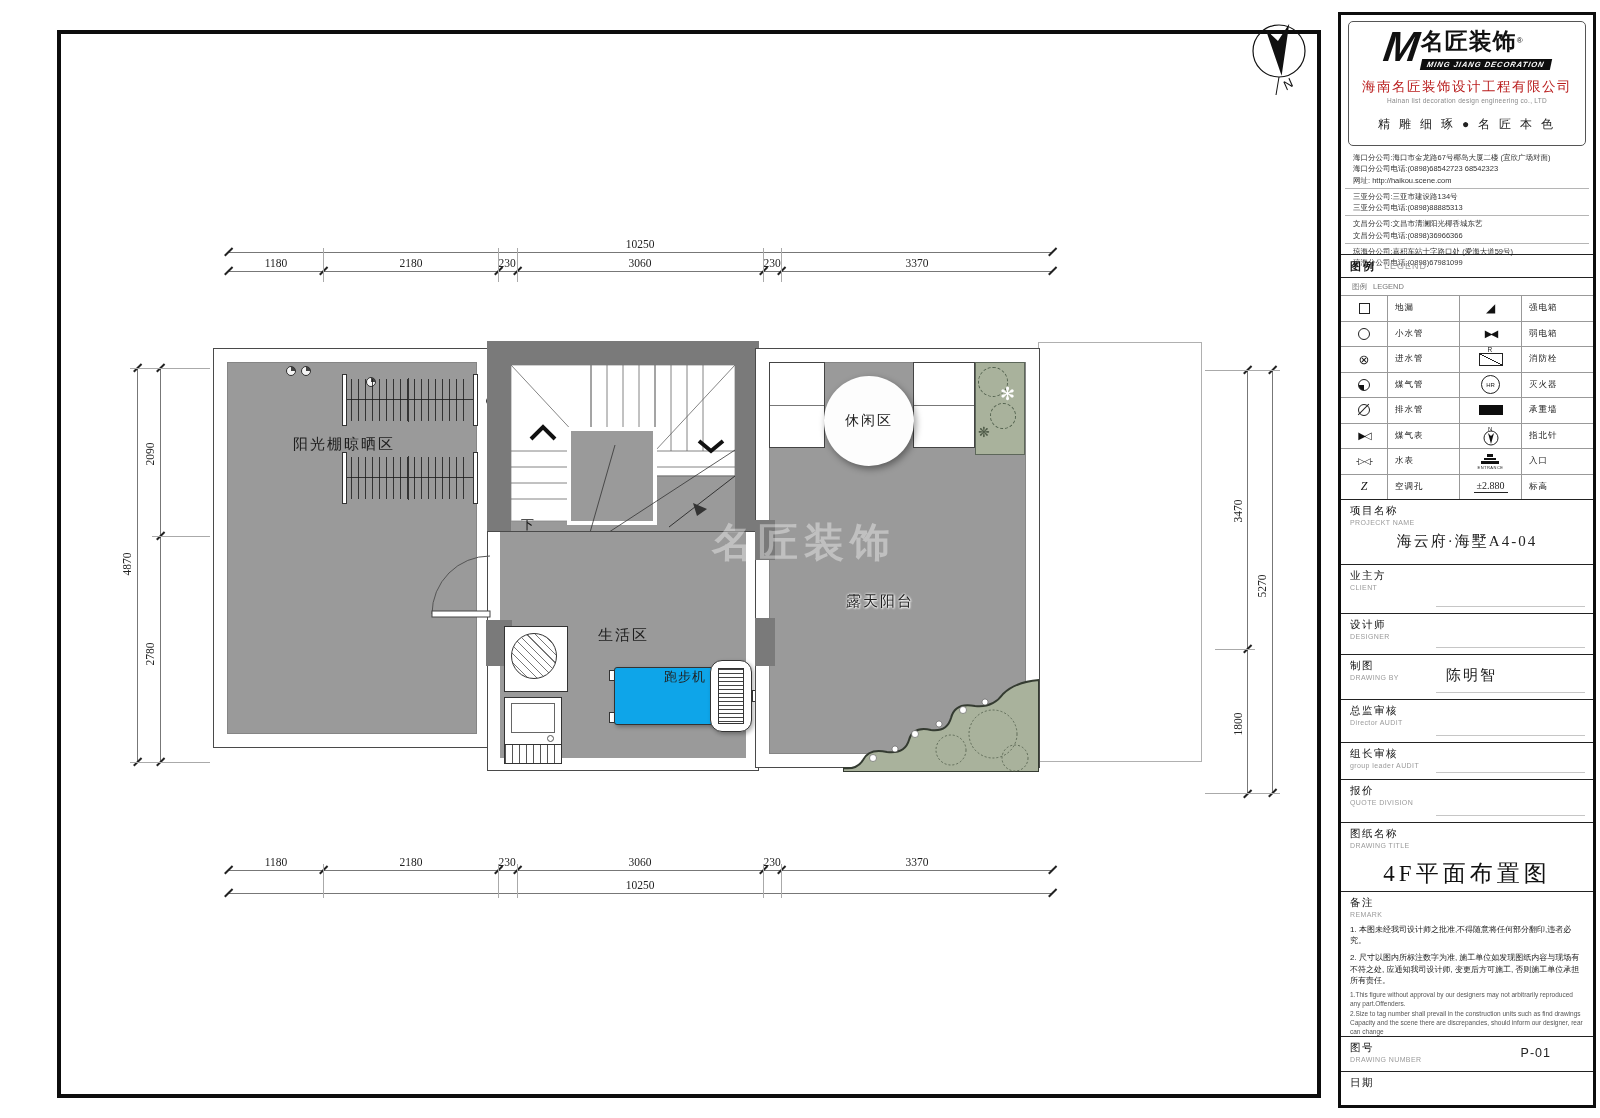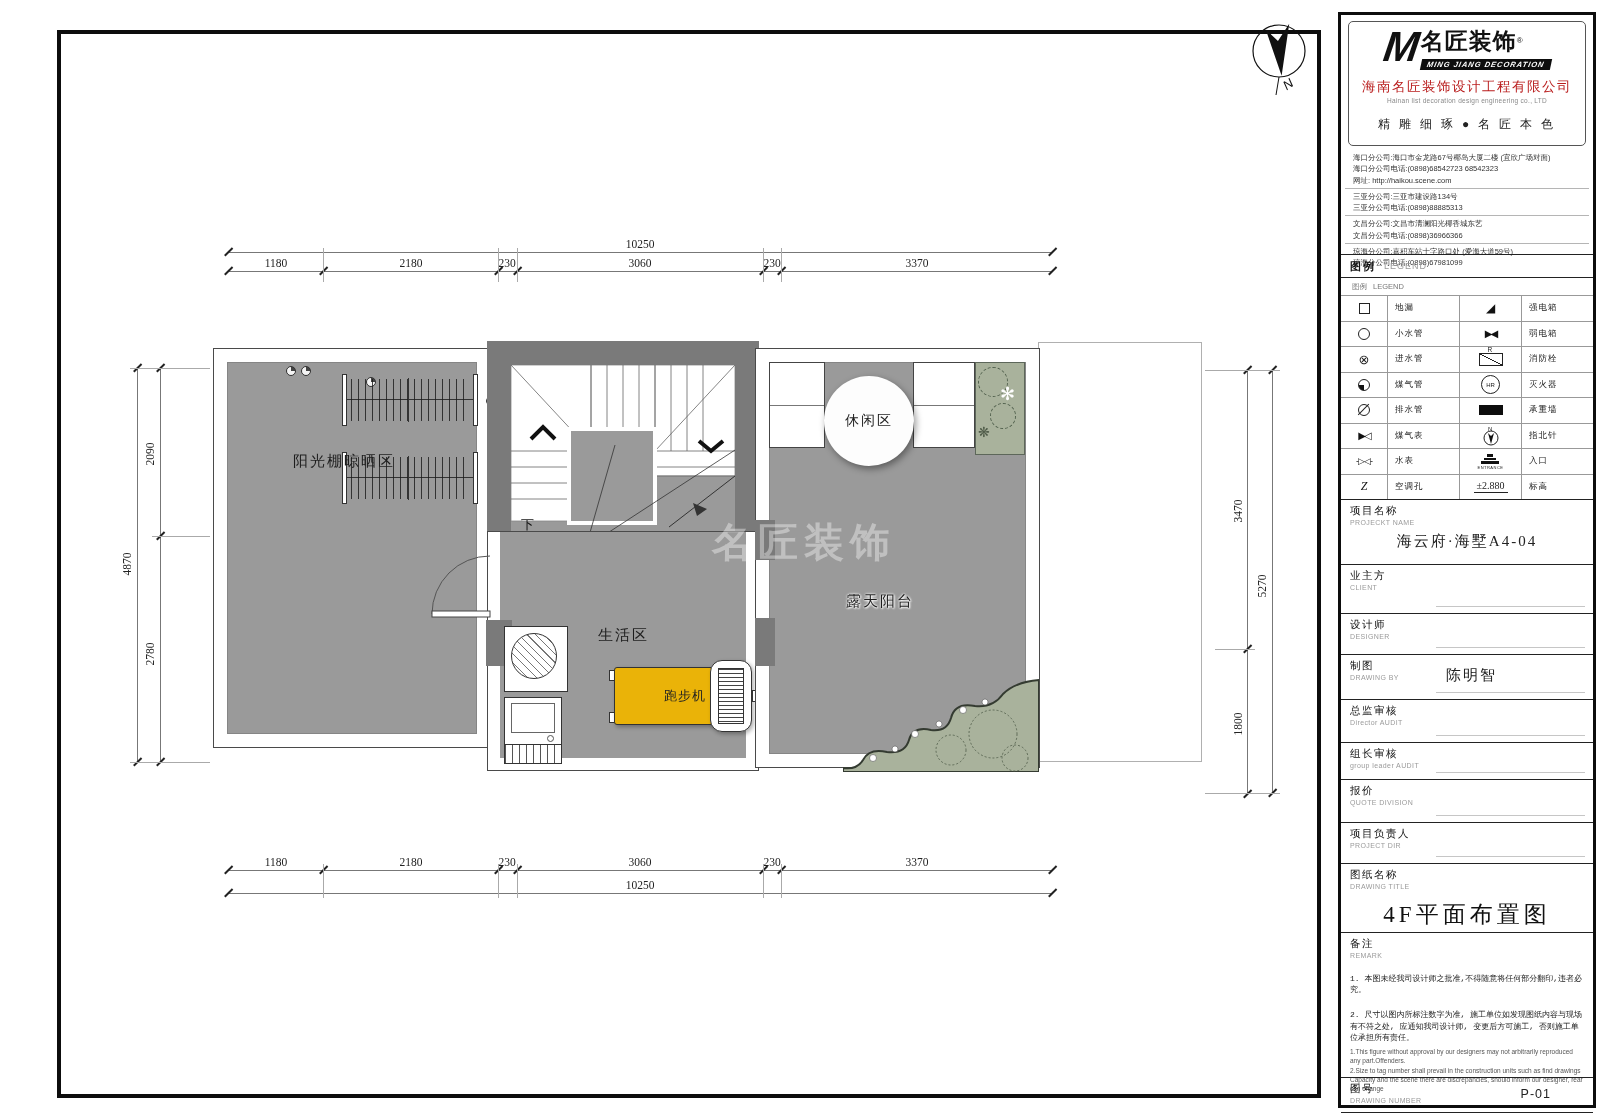--- a/index.html
+++ b/index.html
@@ -34,22 +34,22 @@
   .plantbox{background:#a9b29c;border:1px solid #5d675a;}
   .dashcirc{border:1px dashed #51604d;border-radius:50%;}
   
   .counter{background:#fff;border:1px solid #333;}
   .sink{border:1.5px solid #333;border-radius:50%;
         background:repeating-linear-gradient(45deg,#fff 0 5px,#777 5px 6px);}
   .washer{background:#fff;border:1px solid #333;}
   .washer-in{border:1px solid #666;}
   .hatch-v{background:repeating-linear-gradient(90deg,#555 0 1px,#fff 1px 7px);border:1px solid #333;}
   .hatch-h{background:repeating-linear-gradient(180deg,#444 0 1px,#fff 1px 4px);border:1px solid #333;}
-  .tm-body{background:#eab308;border:1.5px solid #333;border-radius:3px;box-shadow:2px 2px 4px rgba(0,0,0,.3);
-        display:flex;align-items:center;justify-content:center;padding-left:24px;}
+  .tm-body{background:#0ea5e9;border:1.5px solid #333;border-radius:3px;box-shadow:2px 2px 4px rgba(0,0,0,.3);
+        display:flex;justify-content:center;padding-left:24px;}
   .tm-label{font-family:"DejaVu Serif",serif;font-size:13px;letter-spacing:1px;color:#222;}
   .tm-cap{background:#fff;border:1.5px solid #333;border-radius:12px;box-shadow:2px 2px 4px rgba(0,0,0,.3);}
   
   .tb{left:1338px;top:12px;width:258px;height:1096px;border:3px solid #0d0d0d;background:#fff;
       display:flex;flex-direction:column;}
   .logo-box{margin:6px 7px 4px;border:1px solid #555;border-radius:5px;height:116px;padding-top:7px;text-align:center;flex:none;}
   .logo-row{display:flex;justify-content:center;align-items:flex-start;gap:2px;}
   .logo-m{font-size:42px;font-weight:bold;font-style:italic;line-height:36px;transform:skewX(-8deg);}
   .logo-right{text-align:left;}
   .logo-cn{font-size:23px;font-weight:bold;letter-spacing:1px;line-height:24px;}
@@ -89,21 +89,21 @@
   .sym-ent em{font-style:normal;font-size:4px;letter-spacing:.5px;margin-top:1px;color:#222;}
   .sym-elev{font-family:"Liberation Serif",serif;font-size:10px;border-bottom:1px solid #222;padding:0 3px 1px;}
   .f-row{border-top:1px solid #222;padding:4px 9px 2px;position:relative;flex:none;}
   .f-cn{font-size:10.5px;letter-spacing:1.5px;color:#111;}
   .f-en{font-size:7px;color:#9a9a9a;letter-spacing:.4px;margin-top:1px;}
   .f-center{font-family:"Liberation Serif",serif;font-size:15px;letter-spacing:2px;text-align:center;margin-top:6px;color:#222;}
   .f-title{font-family:"Liberation Serif",serif;font-size:23px;letter-spacing:4px;text-align:center;margin-top:9px;color:#111;}
   .f-inline{position:absolute;left:105px;top:11px;font-family:"Liberation Serif",serif;font-size:15px;letter-spacing:2px;color:#222;}
   .f-right{position:absolute;right:42px;top:9px;font-size:12.5px;color:#222;letter-spacing:1px;}
   .rule{position:absolute;left:95px;right:8px;bottom:6px;border-bottom:1px solid #c6c6c6;}
-  .rk-cn{font-size:8px;font-family:Liberation Mono, monospace;line-height:1.4;color:#222;margin:14px 0 0;}
+  .rk-cn{font-size:8px;font-family:Liberation Sans, sans-serif;line-height:1.4;color:#222;margin:6px 0 0;}
   .rk-en{font-size:6.5px;line-height:1.35;color:#555;margin:2px 0 0;}
   .stairlabel{font-family:"DejaVu Serif",serif;font-size:13px;color:#111;}
 </style>
 </head>
 <body>
 
 <div class="a sheet"></div>
 
 <svg class="a" style="left:1246px;top:20px" width="66" height="78">
   <circle cx="33" cy="31" r="26" fill="none" stroke="#111" stroke-width="1.2"></circle>
@@ -205,21 +205,21 @@
   <div class="a clothes" style="left:9px;top:5px;width:118px;height:42px"></div>
 </div>
 
 <div class="a" style="left:342px;top:452px;width:136px;height:52px">
   <div class="a post" style="left:0;top:0;height:52px"></div>
   <div class="a post" style="left:131px;top:0;height:52px"></div>
   <div class="a hl" style="left:5px;top:25px;width:126px;background:#333"></div>
   <div class="a vl" style="left:66px;top:4px;height:44px;background:#333"></div>
   <div class="a clothes" style="left:9px;top:5px;width:118px;height:42px"></div>
 </div>
-<div class="a roomlabel" style="left:293px;top:452px">阳光棚晾晒区</div>
+<div class="a roomlabel" style="left:293px;top:435px">阳光棚晾晒区</div>
 
 <svg class="a" style="left:487px;top:341px" width="272" height="230" viewBox="0 0 272 230">
   <rect x="24" y="0" width="224" height="230" fill="#9a9a9a"></rect>
   <rect x="24" y="24" width="224" height="86" fill="#fff" stroke="#888" stroke-width="0.8"></rect>
   <rect x="24" y="24" width="80" height="156" fill="#fff" stroke="#888" stroke-width="0.8"></rect>
   <rect x="168" y="24" width="80" height="111" fill="#fff" stroke="#888" stroke-width="0.8"></rect>
   <g stroke="#666" stroke-width="0.8">
     <line x1="104" y1="24" x2="104" y2="110"></line>
       <line x1="120" y1="24" x2="120" y2="110"></line>
     <line x1="136" y1="24" x2="136" y2="110"></line>
@@ -495,25 +495,20 @@
   <div class="f-row" style="height:30px">
     <div class="f-cn">组长审核</div>
     <div class="f-en">group leader AUDIT</div>
     <div class="rule"></div>
   </div>
   <div class="f-row" style="height:36px">
     <div class="f-cn">报价</div>
     <div class="f-en">QUOTE DIVISION</div>
     <div class="rule"></div>
   </div>
-  <div class="f-row" style="height:34px">
-    <div class="f-cn">项目负责人</div>
-    <div class="f-en">PROJECT DIR</div>
-    <div class="rule"></div>
-  </div>
   <div class="f-row" style="height:62px">
     <div class="f-cn">图纸名称</div>
     <div class="f-en">DRAWING TITLE</div>
     <div class="f-title">4F平面布置图</div>
   </div>
   <div class="f-row" style="height:138px">
     <div class="f-cn">备注</div>
     <div class="f-en">REMARK</div>
     <div class="rk-cn">1. 本图未经我司设计师之批准,不得随意将任何部分翻印,违者必究。</div>
     <div class="rk-cn">2. 尺寸以图内所标注数字为准, 施工单位如发现图纸内容与现场有不符之处, 应通知我司设计师, 变更后方可施工, 否则施工单位承担所有责任。</div>

